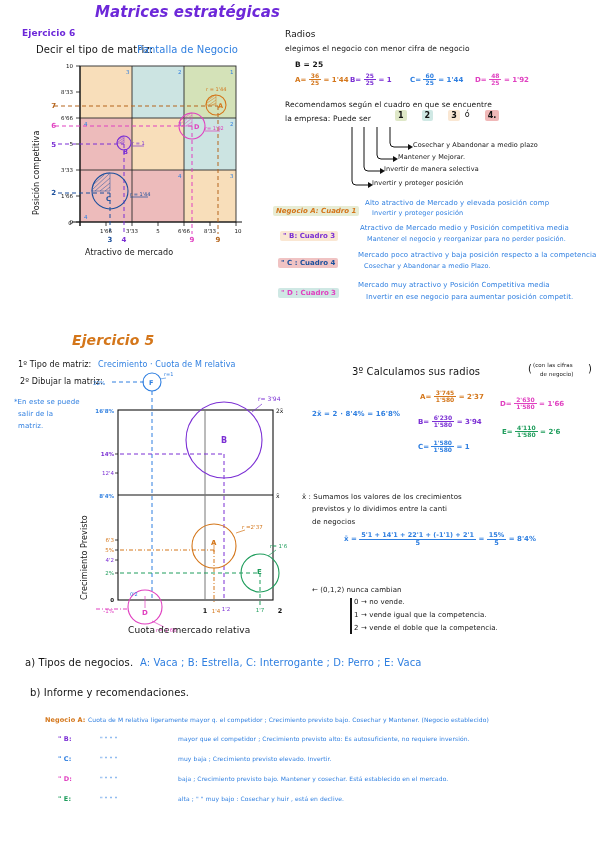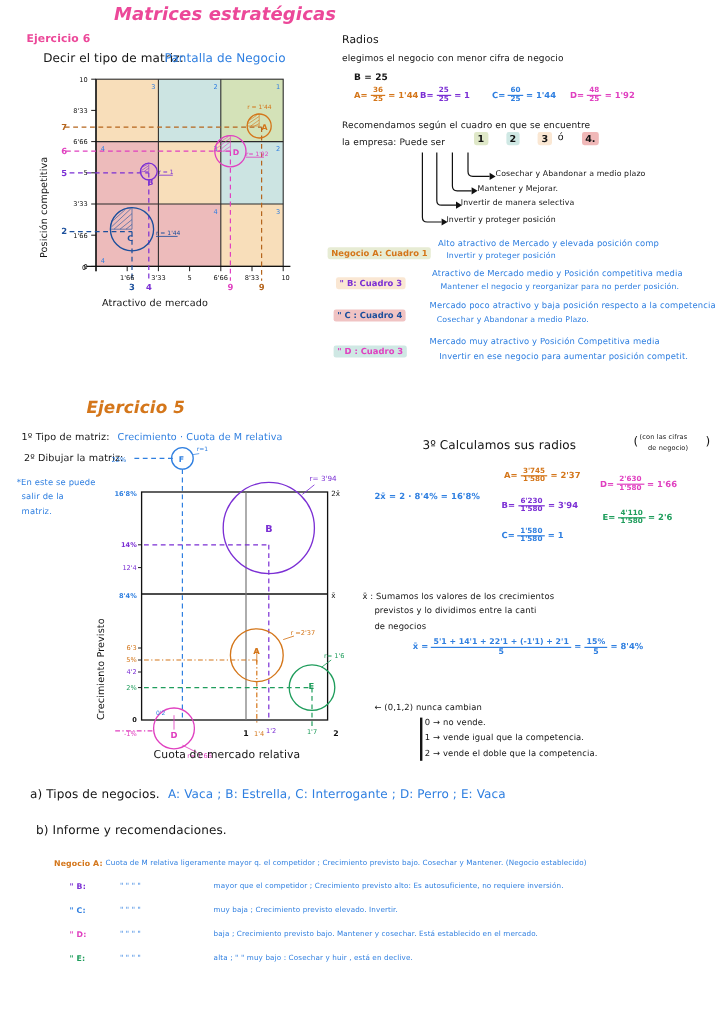--- a/index.html
+++ b/index.html
@@ -6,21 +6,21 @@
   body{
     width:600px;height:848px;
     background:#ffffff;
     font-family:"DejaVu Sans", sans-serif;
     position:relative;
     overflow:hidden;
     color:#1a1a1a;
   }
   .abs{position:absolute;}
   .hw{font-family:"DejaVu Sans", sans-serif;letter-spacing:.1px;}
-  .pink{color:#ec4899;}
+  .pink{color:#6d28d9;}
   .blue{color:#2f7fe0;}
   .orange{color:#d4761a;}
   .black{color:#151515;}
   .title{font-size:15px;font-style:italic;font-weight:600;}
   .h2{font-size:9px;font-weight:600;}
   .t10{font-size:10px;}
   .t9{font-size:9px;}
   .t8{font-size:8px;}
   .t75{font-size:7.5px;}
   .t7{font-size:7px;}
@@ -242,21 +242,21 @@
       <path d="M38 57 l5 3 -5 3z"></path>
     </g>
   </svg>
 </div>
 <div class="abs t65 black hw" style="left:413px;top:141px;">Cosechar y Abandonar a medio plazo</div>
 <div class="abs t65 black hw" style="left:398px;top:153px;">Mantener y Mejorar.</div>
 <div class="abs t65 black hw" style="left:384px;top:165px;">Invertir de manera selectiva</div>
 <div class="abs t65 black hw" style="left:372px;top:179px;">Invertir y proteger posición</div>
 
 <div class="abs" style="left:263px;top:198px;">
-  <span class="t7 b hl" style="background:#e7ecd4;color:#d4761a;">Negocio A: Cuadro 1</span>
+  <span class="t7 b hl" style="background:#e7ecd4;color:#d4761a;font-style:italic;">Negocio A: Cuadro 1</span>
 </div>
 <div class="abs t7 blue hw" style="left:365px;top:199px;">Alto atractivo de Mercado y elevada posición comp</div>
 <div class="abs t65 blue hw" style="left:372px;top:209px;">Invertir y proteger posición</div>
 
 <div class="abs" style="left:270px;top:223px;">
   <span class="t7 b hl" style="background:#fae7d3;color:#7b2fd4;">" B: Cuadro 3</span>
 </div>
 <div class="abs t7 blue hw" style="left:360px;top:224px;">Atractivo de Mercado medio y Posición competitiva media</div>
 <div class="abs t65 blue hw" style="left:367px;top:235px;">Mantener el negocio y reorganizar para no perder posición.</div>
 

